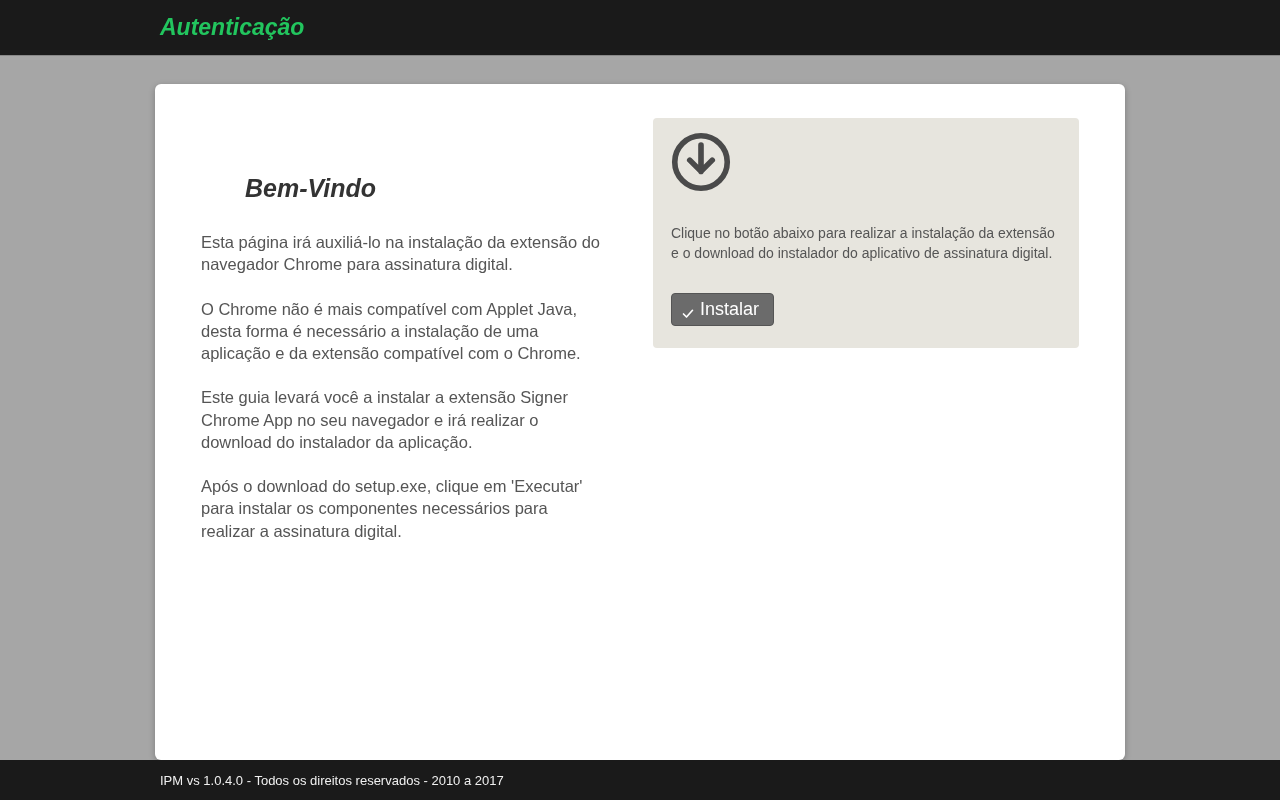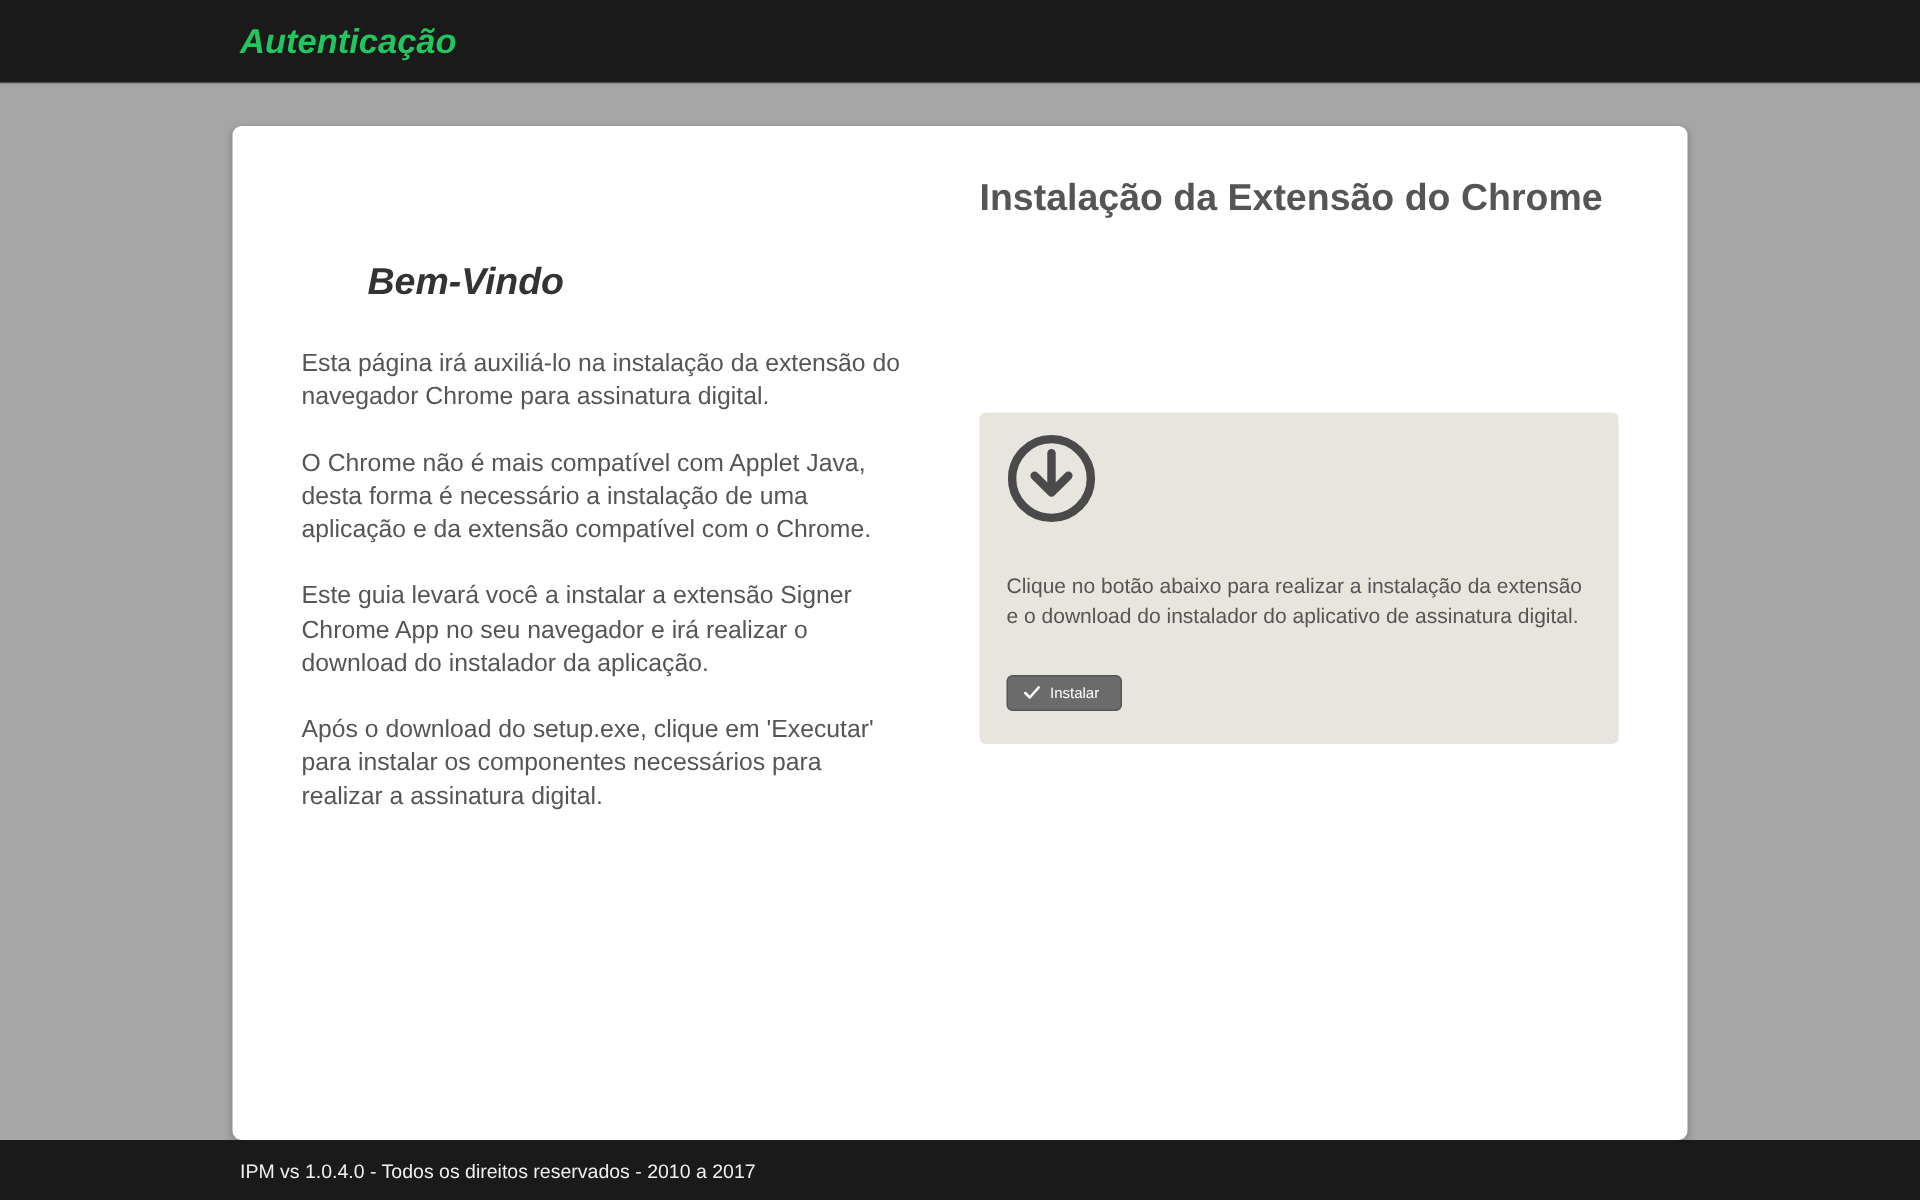--- a/index.html
+++ b/index.html
@@ -85,21 +85,21 @@
     line-height: 1.4;
     margin-bottom: 30px;
     margin-top: 32px;
   }
   .install-btn {
     display: inline-flex;
     align-items: center;
     gap: 6px;
     background: #6b6b6b;
     color: #fff;
-    font-size: 10px;
+    font-size: 18px;
     font-weight: 500;
     border: 1px solid #555;
     border-radius: 4px;
     padding: 5px 14px 5px 10px;
     cursor: pointer;
     font-family: inherit;
   }
   .check-icon {
     width: 12px;
     height: 12px;
@@ -128,21 +128,20 @@
 
     <div class="col-left">
       <div class="welcome-title">Bem-Vindo</div>
       <p class="welcome-p">Esta página irá auxiliá-lo na instalação da extensão do navegador Chrome para assinatura digital.</p>
       <p class="welcome-p">O Chrome não é mais compatível com Applet Java, desta forma é necessário a instalação de uma aplicação e da extensão compatível com o Chrome.</p>
       <p class="welcome-p">Este guia levará você a instalar a extensão Signer Chrome App no seu navegador e irá realizar o download do instalador da aplicação.</p>
       <p class="welcome-p">Após o download do setup.exe, clique em 'Executar' para instalar os componentes necessários para realizar a assinatura digital.</p>
     </div>
 
     <div class="col-right">
-      <div class="right-title">Instalação da Extensão do Chrome</div>
 
       <div class="install-box">
         <div class="arrow-icon">
           <svg viewBox="0 0 64 64" width="60" height="60">
             <circle cx="32" cy="32" r="28" fill="none" stroke="#4a4a4a" stroke-width="6"></circle>
             <path d="M32 14 L32 42 M32 42 L20 30 M32 42 L44 30" fill="none" stroke="#4a4a4a" stroke-width="6" stroke-linecap="round" stroke-linejoin="round"></path>
           </svg>
         </div>
         <div class="install-text">Clique no botão abaixo para realizar a instalação da extensão e o download do instalador do aplicativo de assinatura digital.</div>
 

